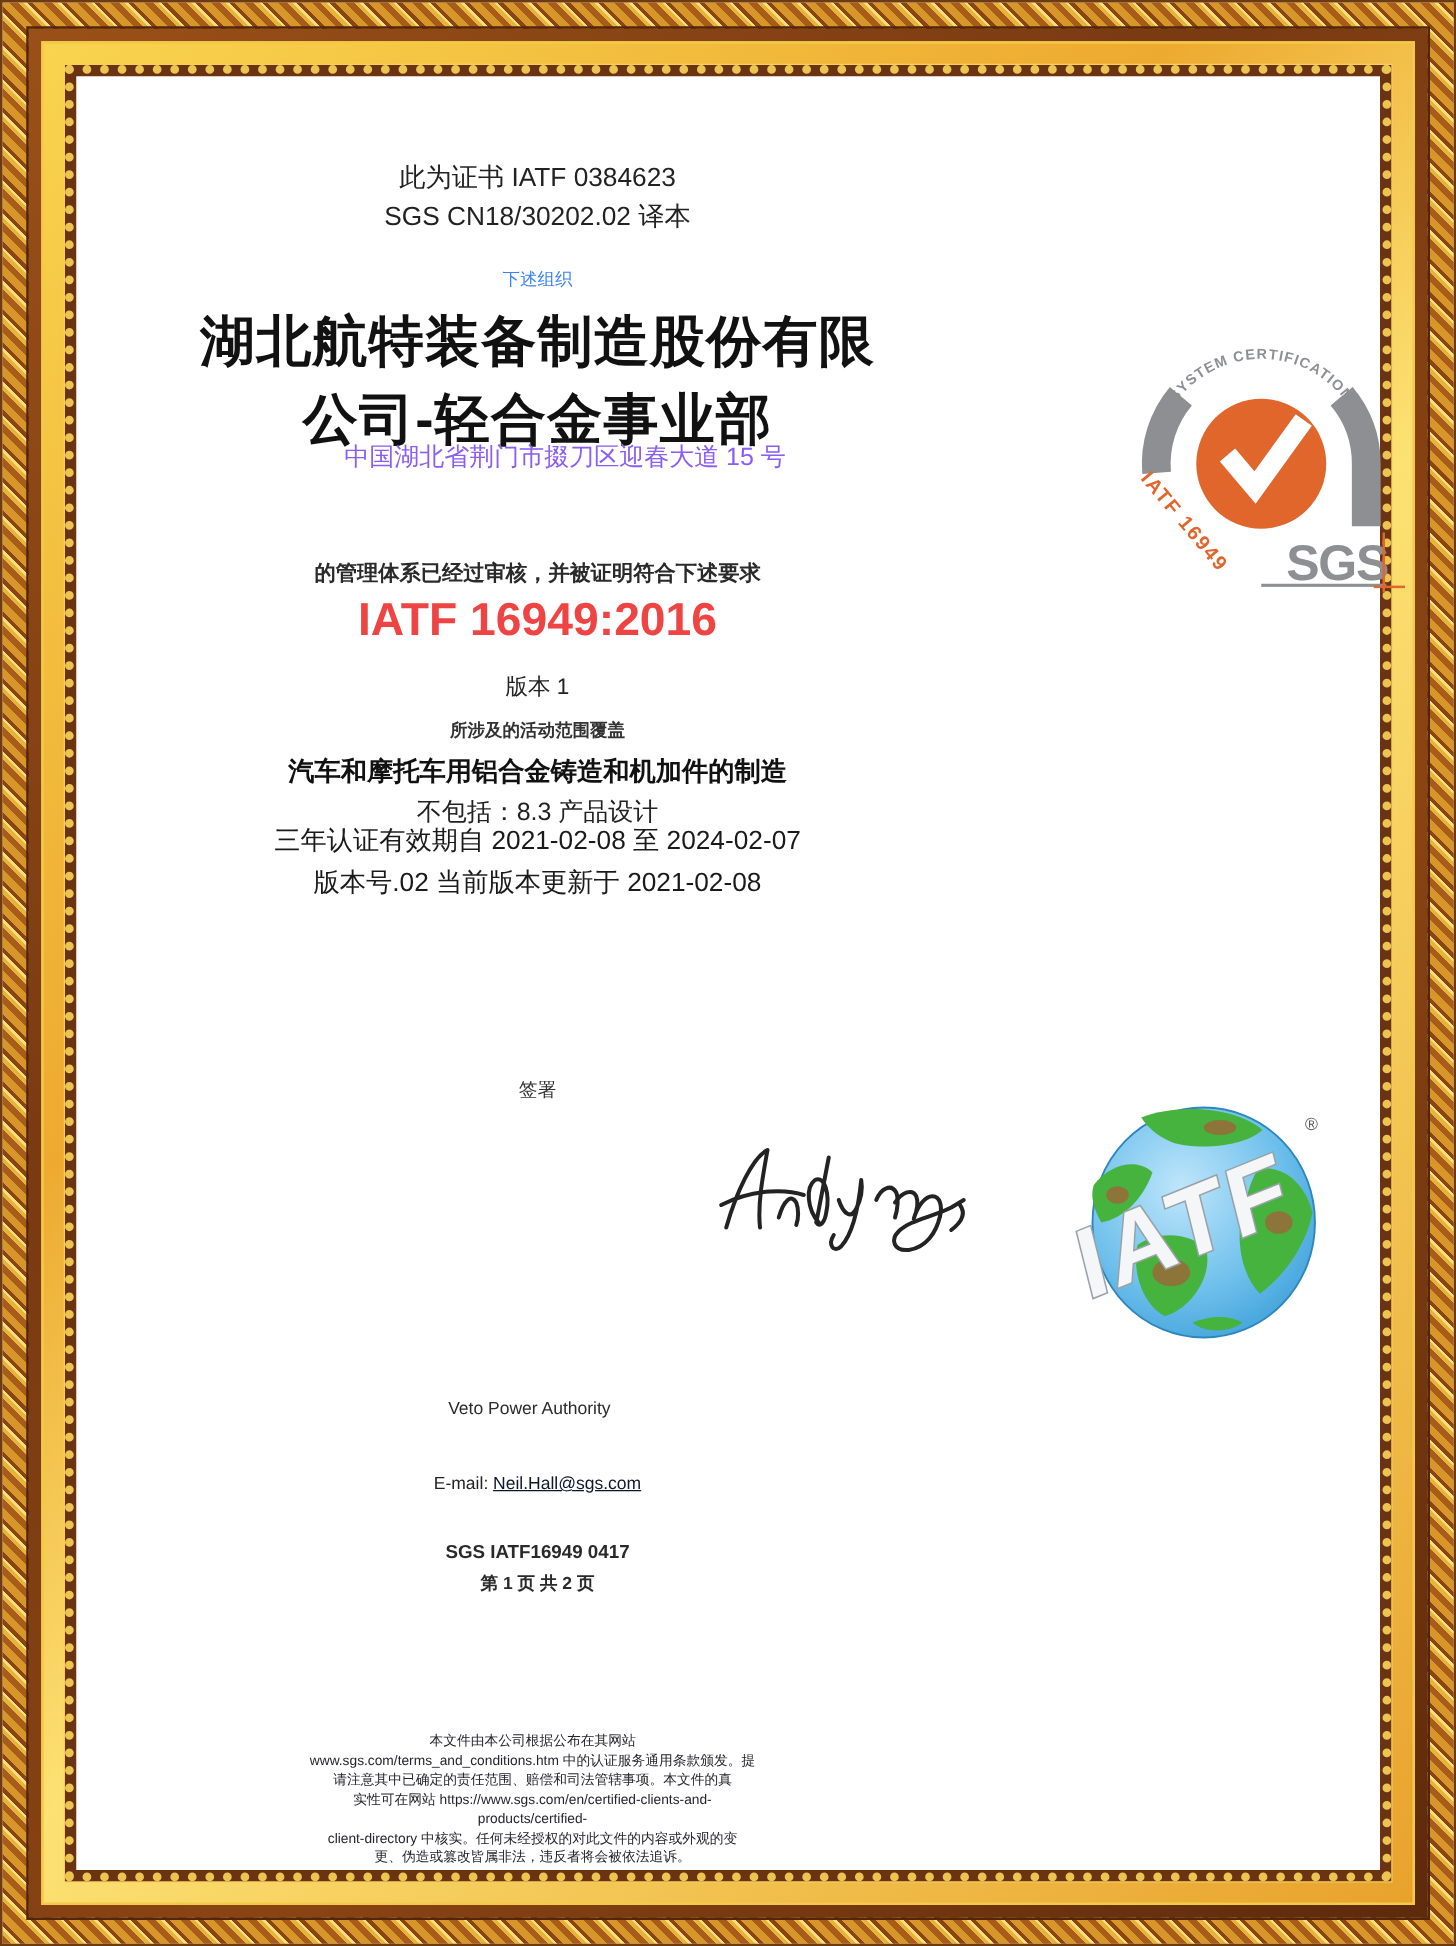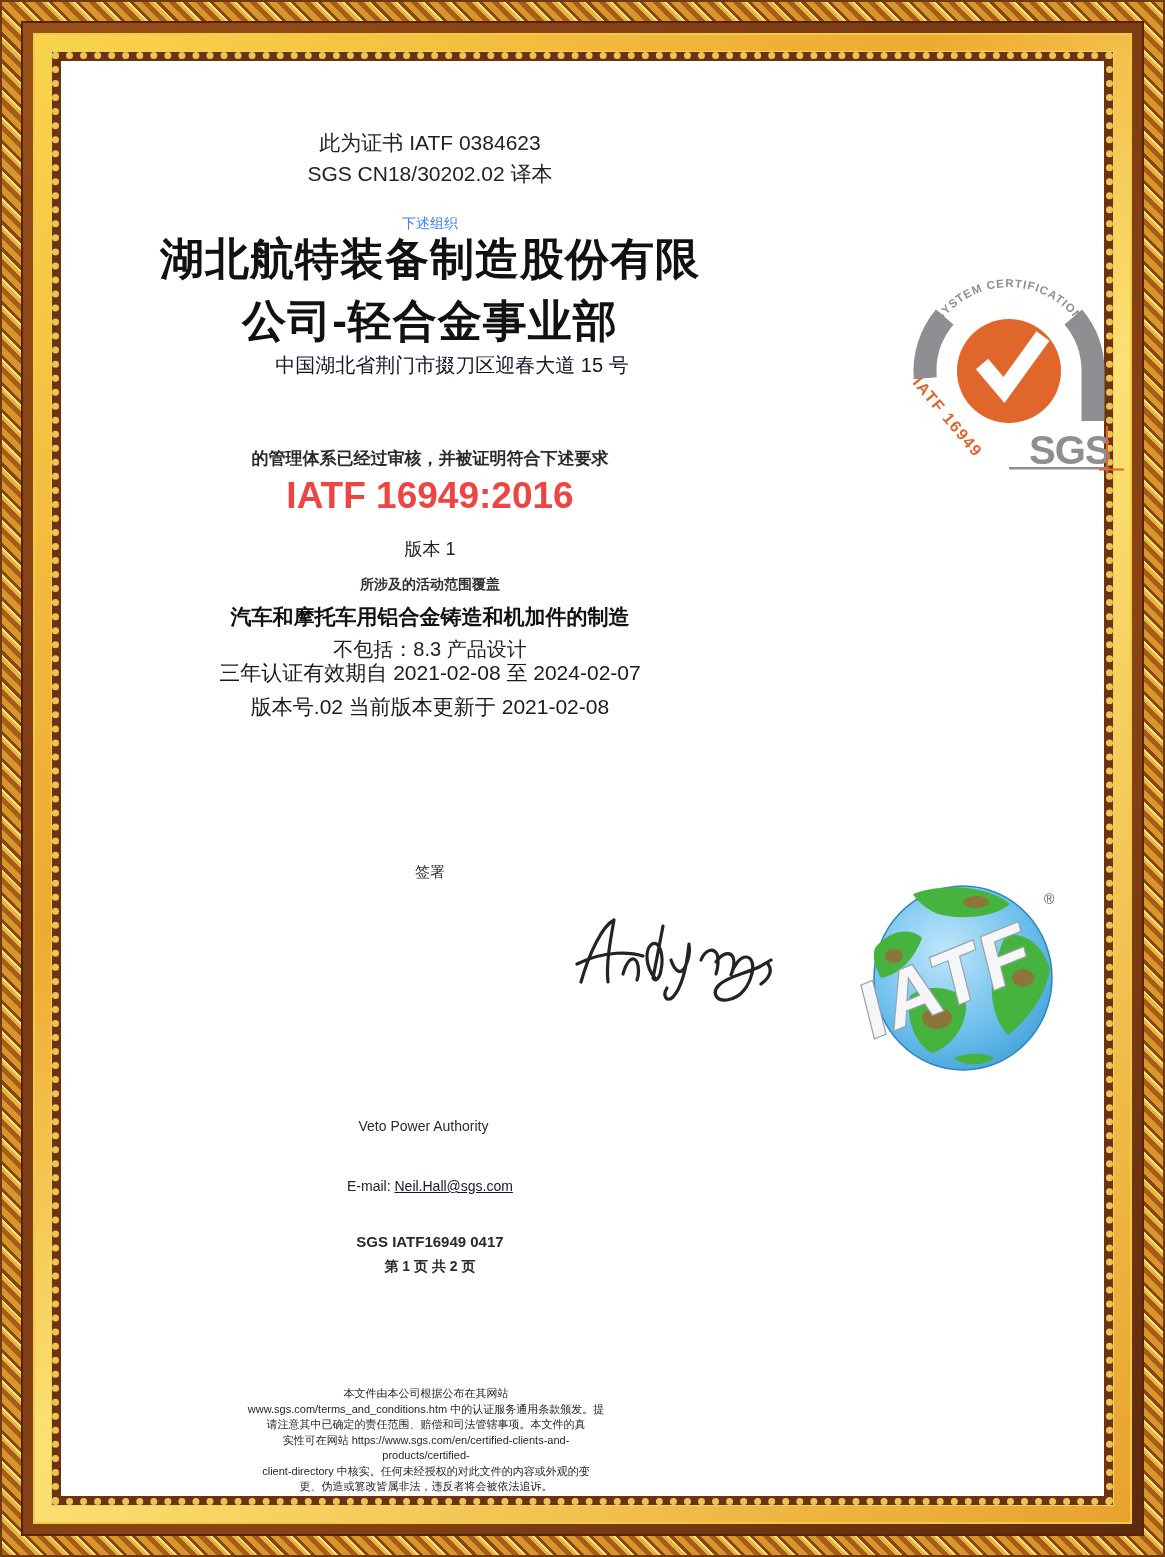--- a/index.html
+++ b/index.html
@@ -22,22 +22,22 @@
     background:linear-gradient(135deg,#f9d44f 0%, #edaa30 35%, #fce273 55%, #e8a22c 100%);
     box-shadow: inset 0 0 0 2px #f3c94a; }
   .f-bead { position:absolute; inset:52px; background:#6b3312;
     border:7px dotted #ecc452; box-shadow:0 0 0 1px #f5d060; }
   .page { position:absolute; inset:61px; background:#ffffff; }
 
   
   .tr { position:absolute; left:0; right:329px; text-align:center;margin-left:24px; }
   .cert-id      { top:66px;  font-size:21px; line-height:31px; color:#222; }
   .org-intro    { top:154px; font-size:14px; color:#3b82f6; }
-  .company      { top:167px; font-size:44px; font-weight:bold; line-height:62px; color:#111; letter-spacing:1px;}
-  .address      { top:291px; font-size:20px; color:#0f172a;padding-left:44px; }
+  .company      { top:182px; font-size:44px; font-weight:bold; line-height:62px; color:#111; letter-spacing:1px;}
+  .address      { top:291px; font-size:20px; color:#8b5cf6;padding-left:44px; }
   .audited      { top:386px; font-size:17px; font-weight:bold; color:#2a2a2a; }
   .standard     { top:414px; font-size:37px; font-weight:bold; color:#ef4444; }
   .version      { top:476px; font-size:18px; color:#222; }
   .scope-intro  { top:515px; font-size:14px; font-weight:bold; color:#333; }
   .scope        { top:542px; font-size:21px; font-weight:bold; color:#111; }
   .exclusion    { top:575px; font-size:20px; color:#222; }
   .validity     { top:595px; font-size:21px; line-height:34px; color:#1a1a1a; }
   .sign-label   { top:802px; font-size:15px; color:#333; }
   .veto         { top:1057px; right:342px; font-size:14px; color:#2a2a2a; }
   .contracted   { top:1115px; font-size:14px; line-height:21px; color:#222; }

